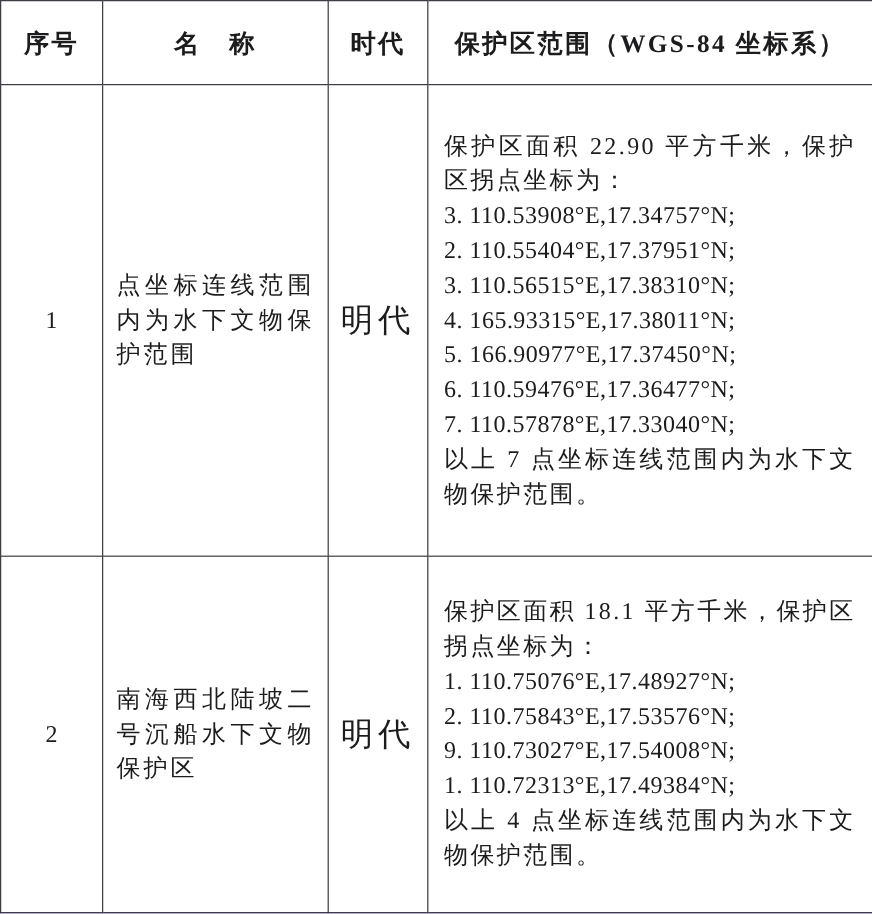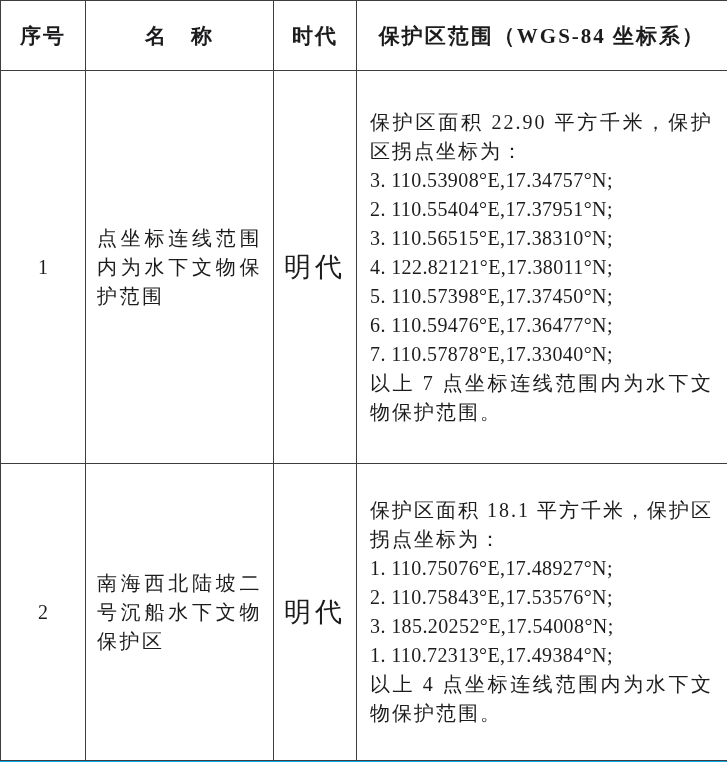--- a/index.html
+++ b/index.html
@@ -9,21 +9,21 @@
     width: 727px;
     height: 762px;
     overflow: hidden;
     font-family: "Liberation Serif", "DejaVu Serif", serif;
     color: #1c1c1e;
   }
   .page {
     width: 727px;
     height: 762px;
     box-sizing: border-box;
-    background: #0ea5e9;
+    background: #c4b5fd;
   }
   table.zones {
     border-collapse: collapse;
     table-layout: fixed;
     width: 727px;
     height: 760px;
   }
   table.zones th,
   table.zones td {
     border: 1.5px solid #3e3e40;
@@ -101,35 +101,35 @@
     <tbody>
       <tr class="row-1">
         <td class="cell-index">1</td>
         <td class="cell-name">点坐标连线范围内为水下文物保护范围</td>
         <td class="cell-era">明代</td>
         <td class="cell-range">
           <div class="range-intro">保护区面积 22.90 平方千米，保护区拐点坐标为：</div>
           <div class="point-line">3. 110.53908°E,17.34757°N;</div>
           <div class="point-line">2. 110.55404°E,17.37951°N;</div>
           <div class="point-line">3. 110.56515°E,17.38310°N;</div>
-          <div class="point-line">4. 122.82121°E,17.38011°N;</div>
-          <div class="point-line">5. 110.57398°E,17.37450°N;</div>
+          <div class="point-line">4. 165.93315°E,17.38011°N;</div>
+          <div class="point-line">5. 166.90977°E,17.37450°N;</div>
           <div class="point-line">6. 110.59476°E,17.36477°N;</div>
           <div class="point-line">7. 110.57878°E,17.33040°N;</div>
           <div class="range-outro">以上 7 点坐标连线范围内为水下文物保护范围。</div>
         </td>
       </tr>
       <tr class="row-2">
         <td class="cell-index">2</td>
         <td class="cell-name">南海西北陆坡二号沉船水下文物保护区</td>
         <td class="cell-era">明代</td>
         <td class="cell-range">
           <div class="range-intro">保护区面积 18.1 平方千米，保护区拐点坐标为：</div>
           <div class="point-line">1. 110.75076°E,17.48927°N;</div>
           <div class="point-line">2. 110.75843°E,17.53576°N;</div>
-          <div class="point-line">3. 185.20252°E,17.54008°N;</div>
+          <div class="point-line">9. 110.73027°E,17.54008°N;</div>
           <div class="point-line">1. 110.72313°E,17.49384°N;</div>
           <div class="range-outro">以上 4 点坐标连线范围内为水下文物保护范围。</div>
         </td>
       </tr>
     </tbody>
   </table>
 </div>
 
 </body></html>

